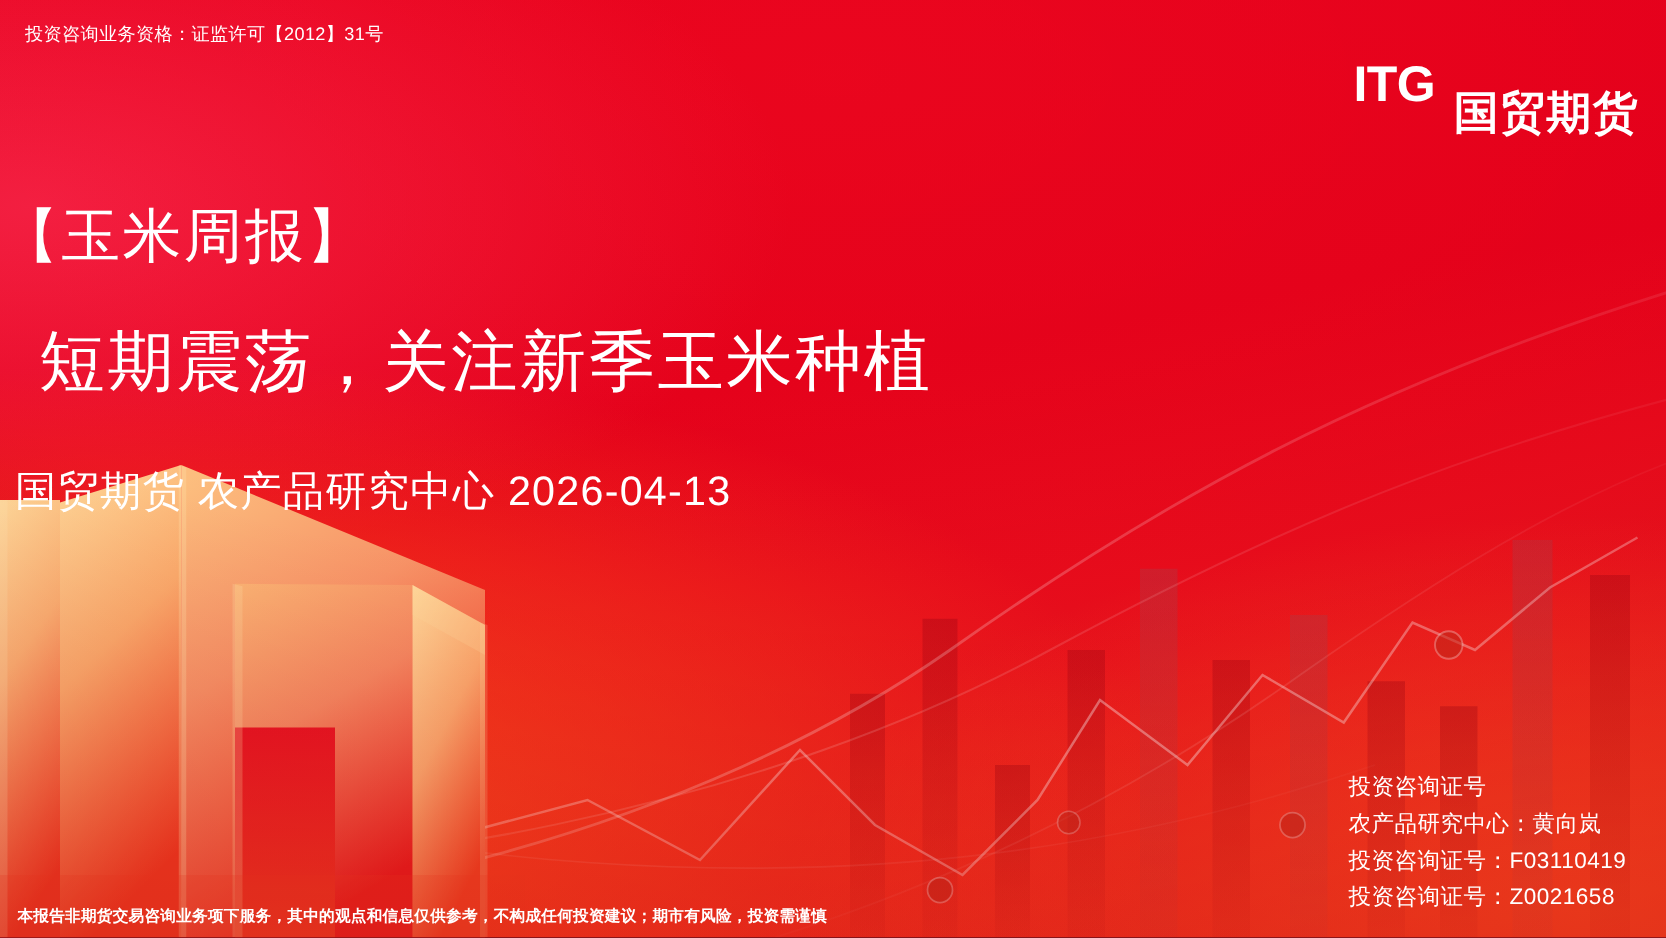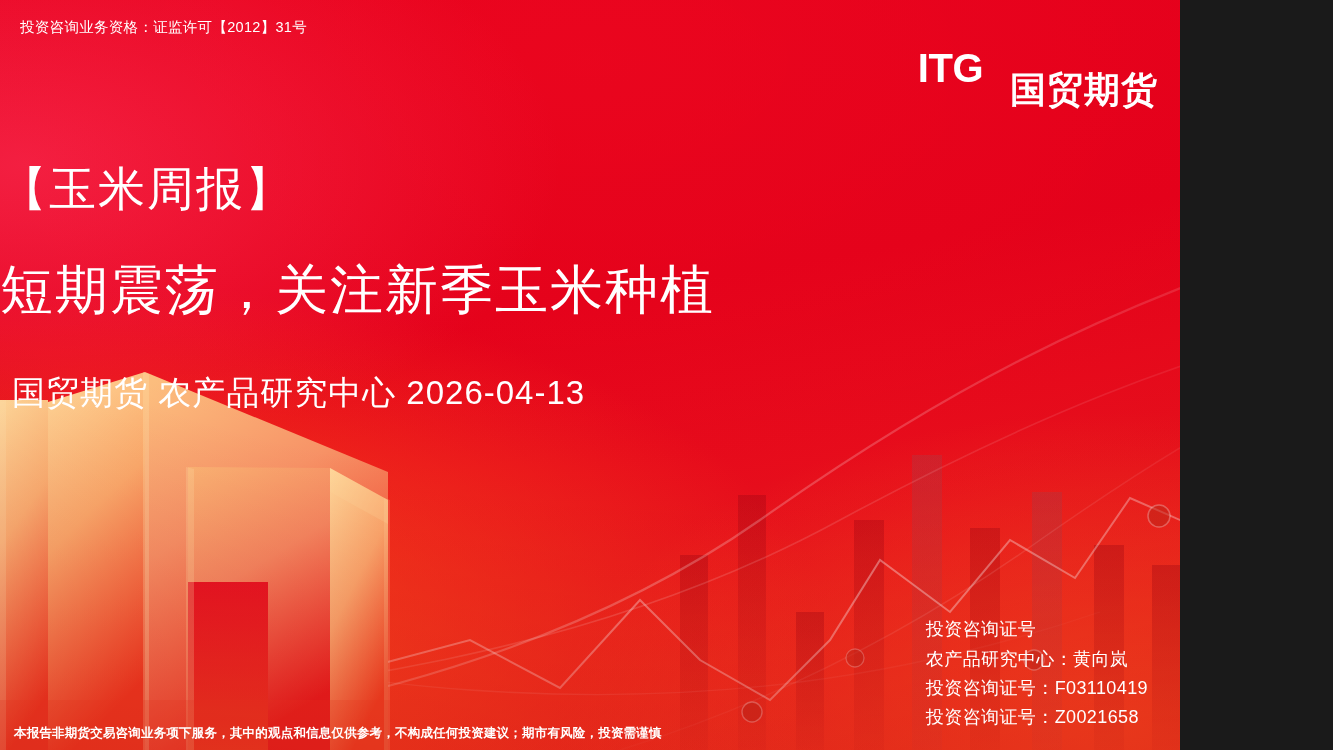--- a/index.html
+++ b/index.html
@@ -5,21 +5,21 @@
 <style>
   html, body {
     margin: 0;
     padding: 0;
     background: #1a1a1a;
   }
   * { box-sizing: border-box; }
 
   .slide {
     position: relative;
-    width: 1180px;
+    width: 1333px;
     height: 750px;
     overflow: hidden;
     font-family: "Liberation Sans", "DejaVu Sans", sans-serif;
     background: #e8001c;
     user-select: none;
   }
 
   
   .bg-base {
     position: absolute;
@@ -54,21 +54,21 @@
     letter-spacing: 0.3px;
     white-space: nowrap;
   }
 
   .logo {
     position: absolute;
     right: 22px;
     top: 28px;
     display: flex;
     align-items: center;
-    gap: 27px;
+    gap: 15px;
     color: #ffffff;
   }
   .logo-itg {
     font-size: 40px;
     font-weight: 700;
     letter-spacing: -0.5px;
     line-height: 1;
   }
   .logo-cn {
     font-size: 36px;
@@ -94,20 +94,21 @@
     line-height: 1.25;
     white-space: nowrap;
   }
   .title-sub {
     margin-top: 38px;
     font-size: 53px;
     font-weight: 400;
     letter-spacing: 2px;
     line-height: 1.25;
     white-space: nowrap;
+    padding-left: 31px;
   }
   .byline {
     margin-top: 48px;
     font-size: 33px;
     font-weight: 400;
     letter-spacing: 1px;
     white-space: nowrap;
     padding-left: 12px;
   }
 

